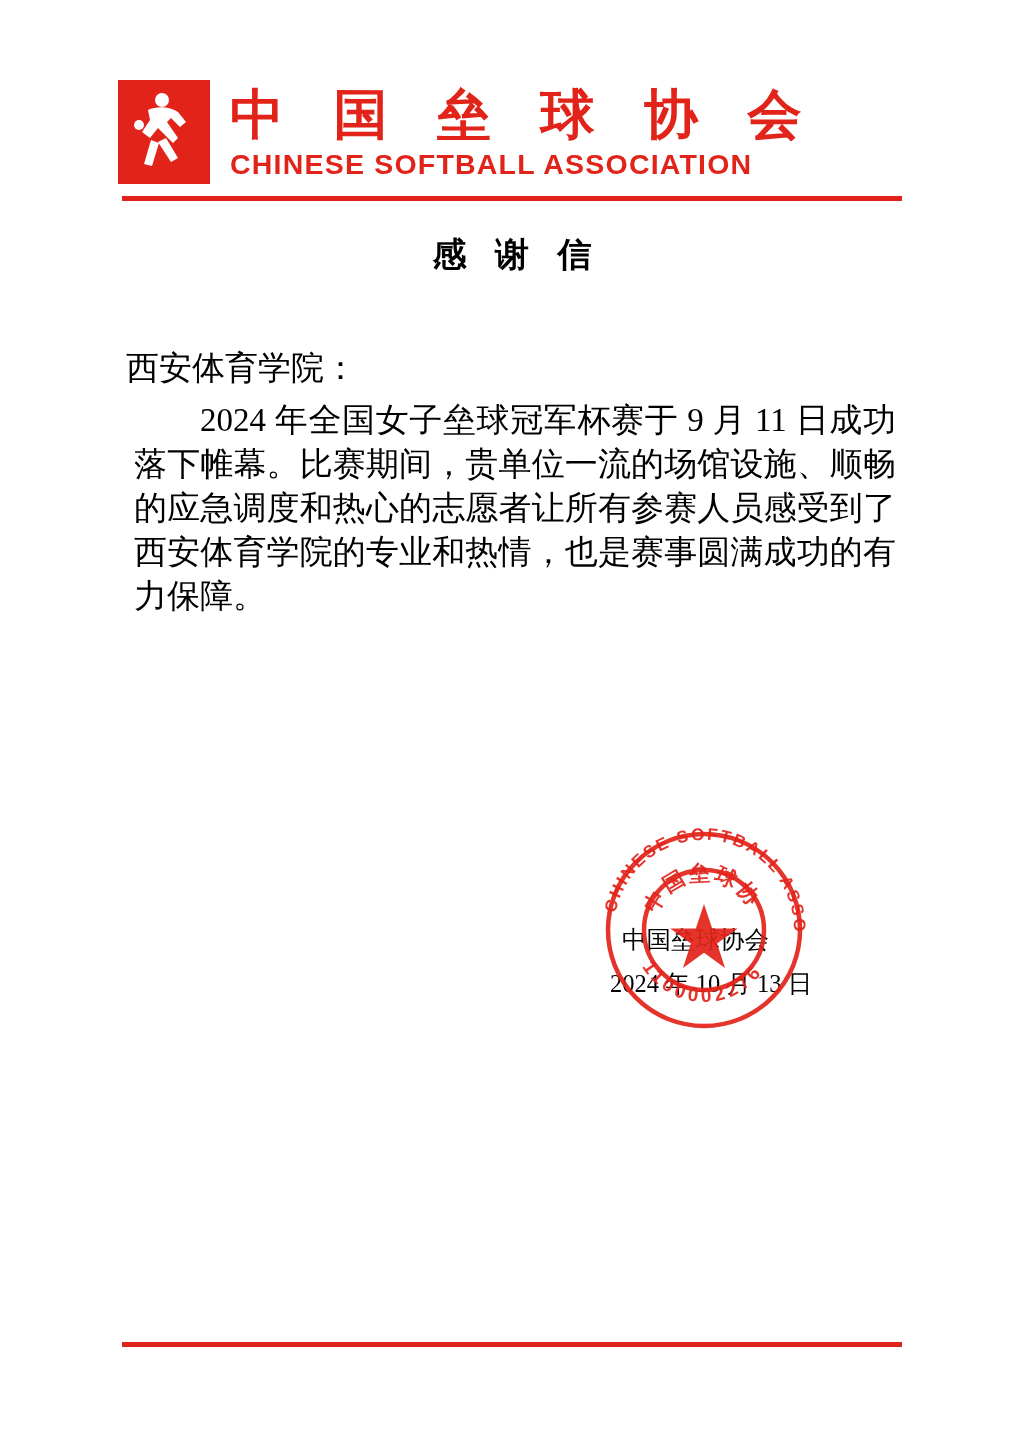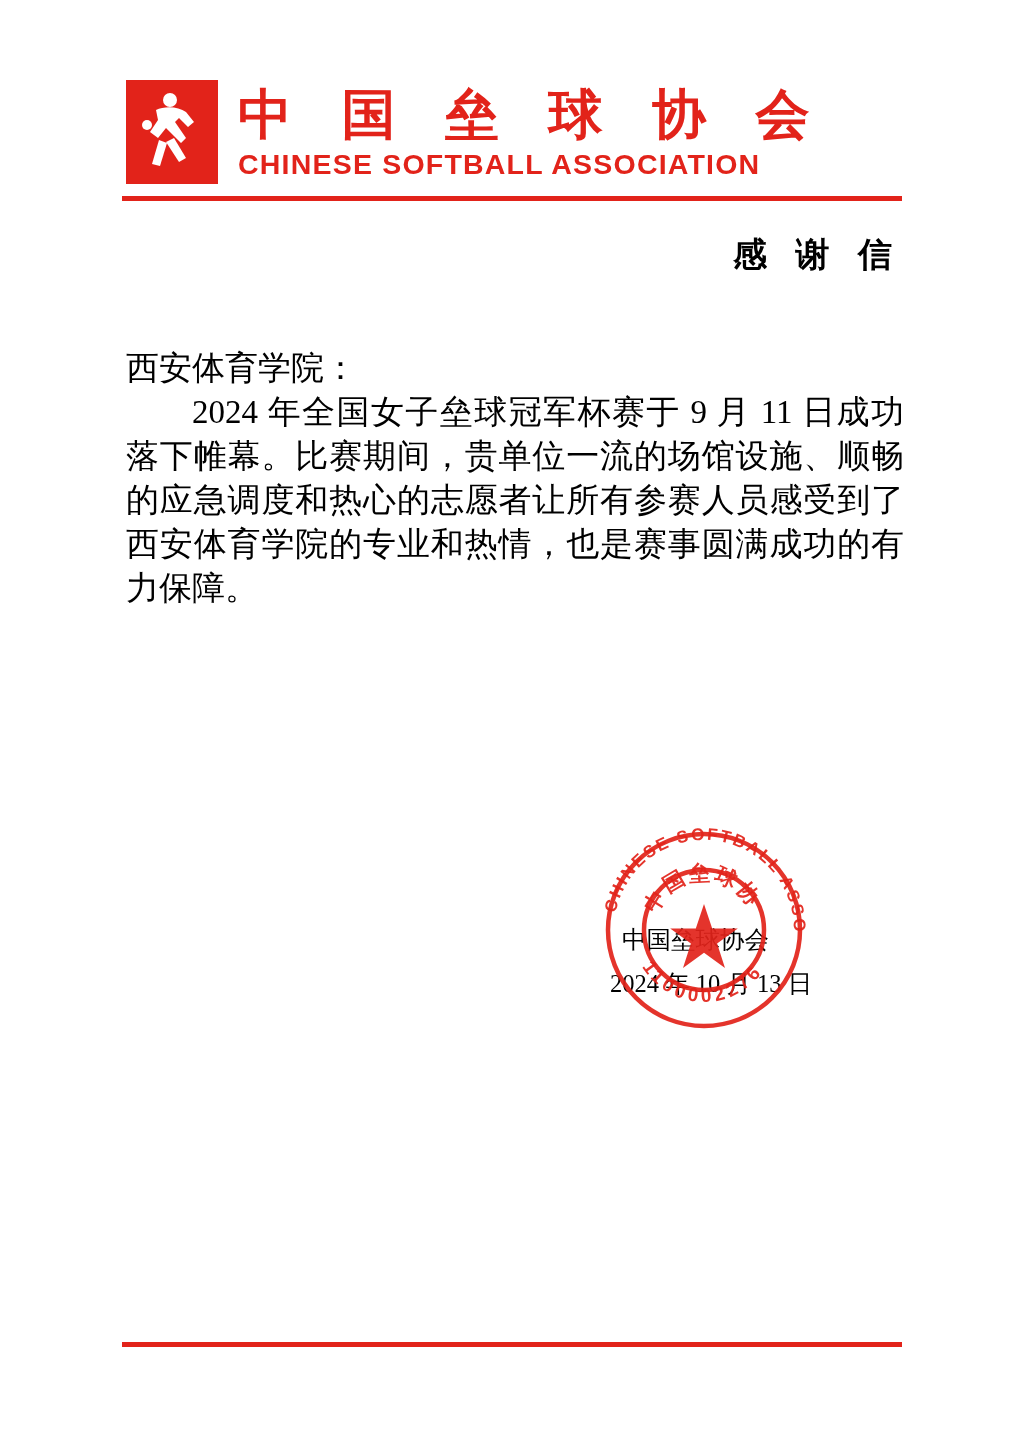--- a/index.html
+++ b/index.html
@@ -18,21 +18,21 @@
 
   .page {
     position: absolute;
     inset: 0;
     background: #fff;
   }
 
   
   .letterhead {
     position: absolute;
-    left: 126px;
+    left: 118px;
     top: 72px;
     width: 780px;
     height: 120px;
     display: flex;
     align-items: center;
   }
 
   .logo-box {
     width: 92px;
     height: 104px;
@@ -86,42 +86,42 @@
     height: 5px;
     background: #e2231a;
   }
 
   
   .doc-title {
     position: absolute;
     left: 122px;
     top: 232px;
     width: 780px;
-    text-align: right;
+    text-align: center;
     font-size: 34px;
     font-weight: bold;
     letter-spacing: 10px;
     text-indent: 10px;
     font-family: "Liberation Serif", "DejaVu Serif", serif;
   }
 
   
   .body-wrap {
     position: absolute;
     left: 126px;
     top: 346px;
     width: 778px;
     font-size: 33px;
     line-height: 44px;
   }
   .salutation {
     margin: 0 0 0 0;
   }
   .para {
-    margin: 0;
+    margin: 8px;
     text-indent: 2em;
     text-align: justify;
     text-justify: inter-ideograph;
   }
   .para + .para { margin-top: 0; }
 
   
   .sign-block {
     position: absolute;
     left: 560px;

